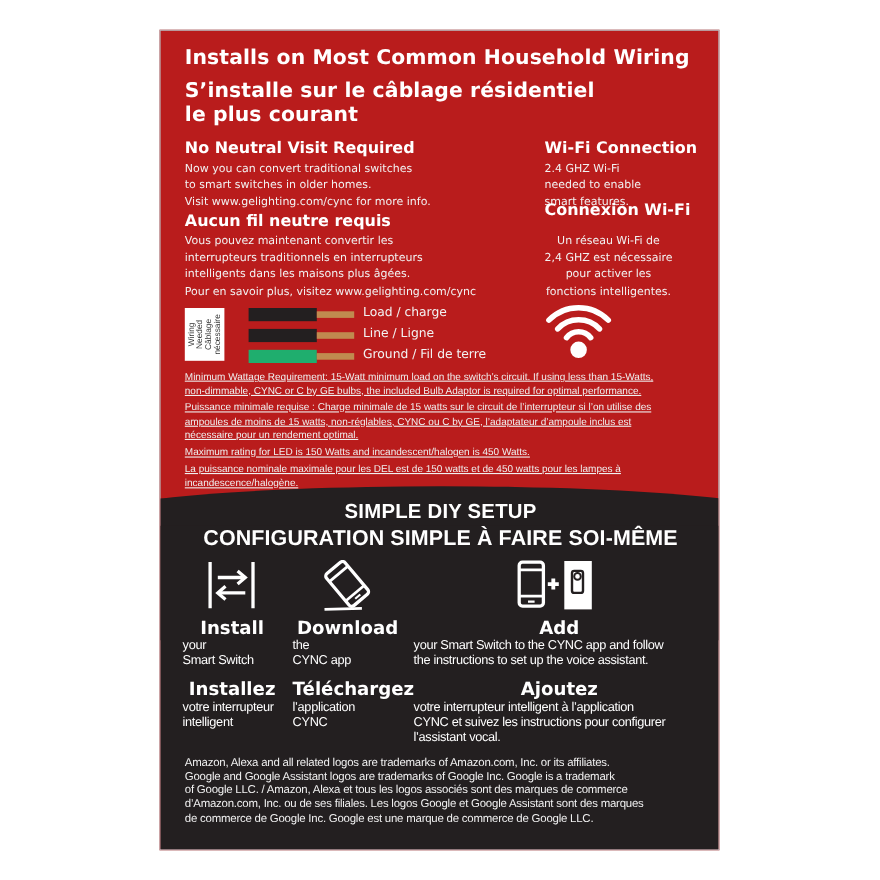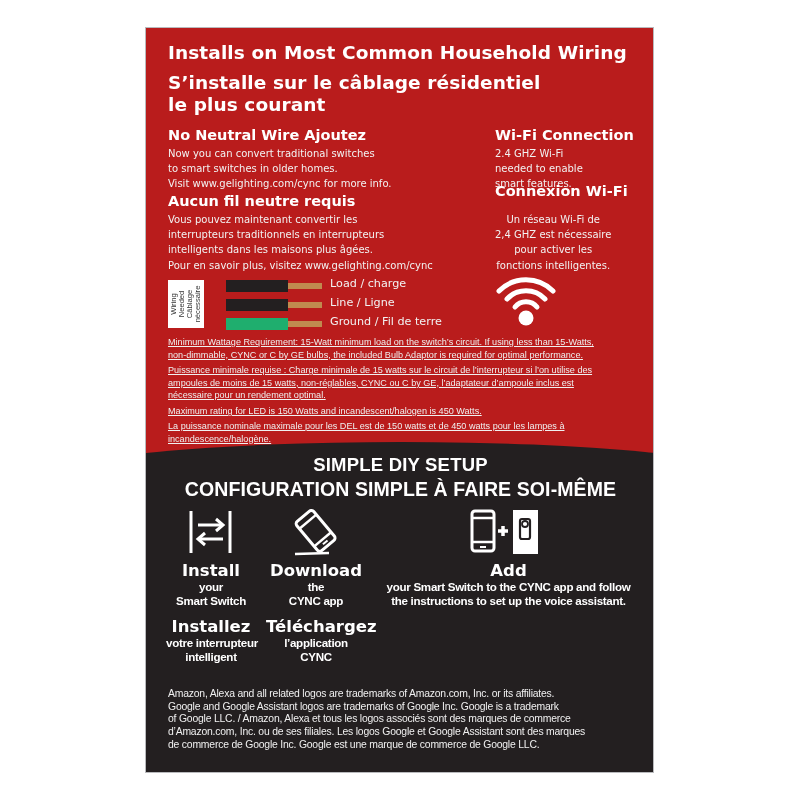--- a/index.html
+++ b/index.html
@@ -18,33 +18,33 @@
           border-radius:50% 50% 0 0 / 34px 34px 0 0; }
   .wire-row { position:absolute; left:80px; height:12px; }
   .wire-ins { position:absolute; left:0; top:0; width:62px; height:12px; }
   .wire-cu { position:absolute; left:62px; top:3px; width:34px; height:6px; background:#c08a4f; }
   .wire-lbl { position:absolute; left:104px; top:-3px; font-size:11.2px; color:#f2f2f2; white-space:nowrap; }
   .wiring-box { position:absolute; left:22px; top:252px; width:36px; height:48px; background:#fff; }
   .wiring-box span { position:absolute; left:50%; top:50%; transform:translate(-50%,-50%) rotate(-90deg);
           font-size:7.6px; line-height:8px; color:#333; text-align:center; white-space:nowrap; font-family:"Liberation Sans",sans-serif; }
   .diy-title { position:absolute; left:0; width:509px; text-align:center; color:#fff; font-family:"Liberation Sans", sans-serif;font-weight:bold; }
   .step-title { font-weight:bold; font-size:16.5px; color:#fff; text-align:center; line-height:18px; white-space:nowrap; }
-  .step-txt { font-family:"Liberation Sans Narrow","Liberation Sans",sans-serif; font-size:11.6px; line-height:14px; color:#fff; text-align:center; letter-spacing:-0.3px; white-space:nowrap;font-weight:bold;}
+  .step-txt { font-family:"Liberation Sans Narrow","Liberation Sans",sans-serif; font-size:11.6px; line-height:14px; color:#fff; text-align:left; letter-spacing:-0.3px; white-space:nowrap;}
   .legal { position:absolute; left:22px; top:660px; width:470px; font-size:10.4px; line-height:12.7px; color:#f0f0f0; font-family:"Liberation Sans", sans-serif; letter-spacing:-0.2px; }
 </style>
 </head>
 <body>
 
 <div class="card">
 
   <div class="abs white h-main" style="left:22px; top:14px;">Installs on Most Common Household Wiring</div>
   <div class="abs white h-main" style="left:22px; top:44px;">S’installe sur le câblage résidentiel</div>
   <div class="abs white h-main" style="left:22px; top:66px;">le plus courant</div>
 
-  <div class="abs white h-sec" style="left:22px; top:98px;">No Neutral Wire Ajoutez</div>
+  <div class="abs white h-sec" style="left:22px; top:98px;">No Neutral Visit Required</div>
   <div class="abs body-txt" style="left:22px; top:118px;">
     <div>Now you can convert traditional switches</div>
     <div>to smart switches in older homes.</div>
     <div>Visit www.gelighting.com/cync for more info.</div>
   </div>
   <div class="abs white h-sec" style="left:22px; top:164px;">Aucun fil neutre requis</div>
   <div class="abs body-txt" style="left:22px; top:184px;">
     <div>Vous pouvez maintenant convertir les</div>
     <div>interrupteurs traditionnels en interrupteurs</div>
     <div>intelligents dans les maisons plus âgées.</div>
@@ -169,20 +169,26 @@
     <div class="step-title">Téléchargez</div>
     <div class="step-txt">l’application</div>
     <div class="step-txt">CYNC</div>
   </div>
 
   <div class="abs" style="left:230px; top:534px; width:265px;">
     <div class="step-title">Add</div>
     <div class="step-txt">your Smart Switch to the CYNC app and follow</div>
     <div class="step-txt">the instructions to set up the voice assistant.</div>
   </div>
+  <div class="abs" style="left:230px; top:590px; width:265px;">
+    <div class="step-title">Ajoutez</div>
+    <div class="step-txt">votre interrupteur intelligent à l’application</div>
+    <div class="step-txt">CYNC et suivez les instructions pour configurer</div>
+    <div class="step-txt">l’assistant vocal.</div>
+  </div>
 
   <div class="legal">
     <div>Amazon, Alexa and all related logos are trademarks of Amazon.com, Inc. or its affiliates.</div>
     <div>Google and Google Assistant logos are trademarks of Google Inc. Google is a trademark</div>
     <div>of Google LLC. / Amazon, Alexa et tous les logos associés sont des marques de commerce</div>
     <div>d’Amazon.com, Inc. ou de ses filiales. Les logos Google et Google Assistant sont des marques</div>
     <div>de commerce de Google Inc. Google est une marque de commerce de Google LLC.</div>
   </div>
 </div>
 

